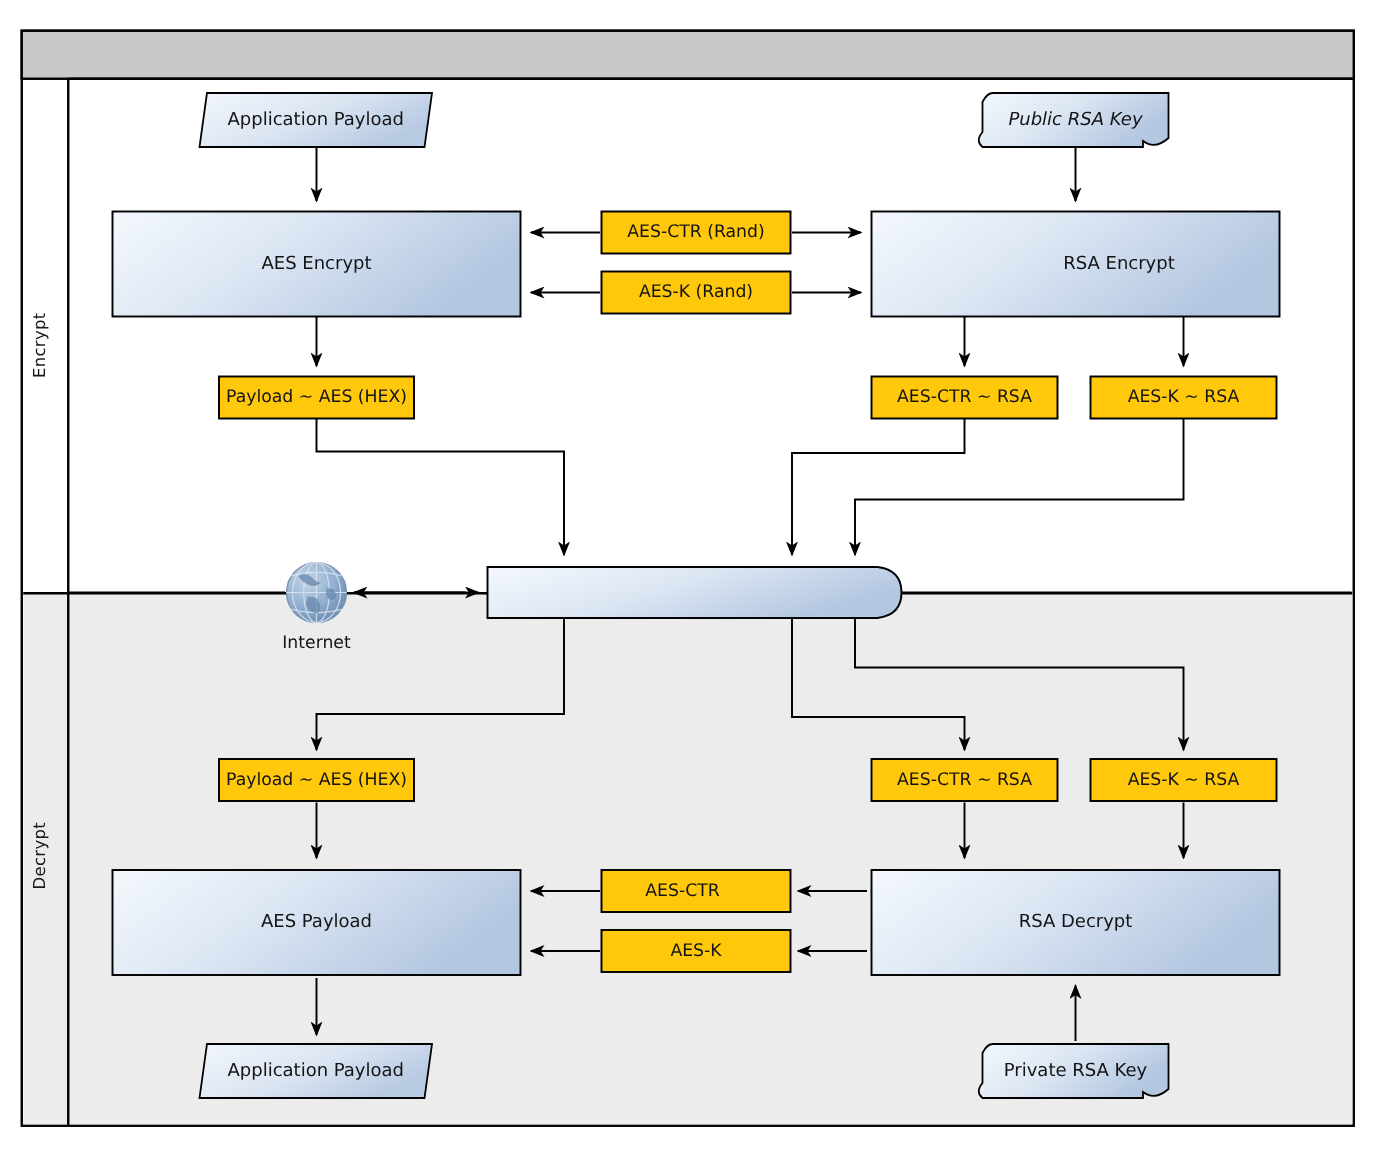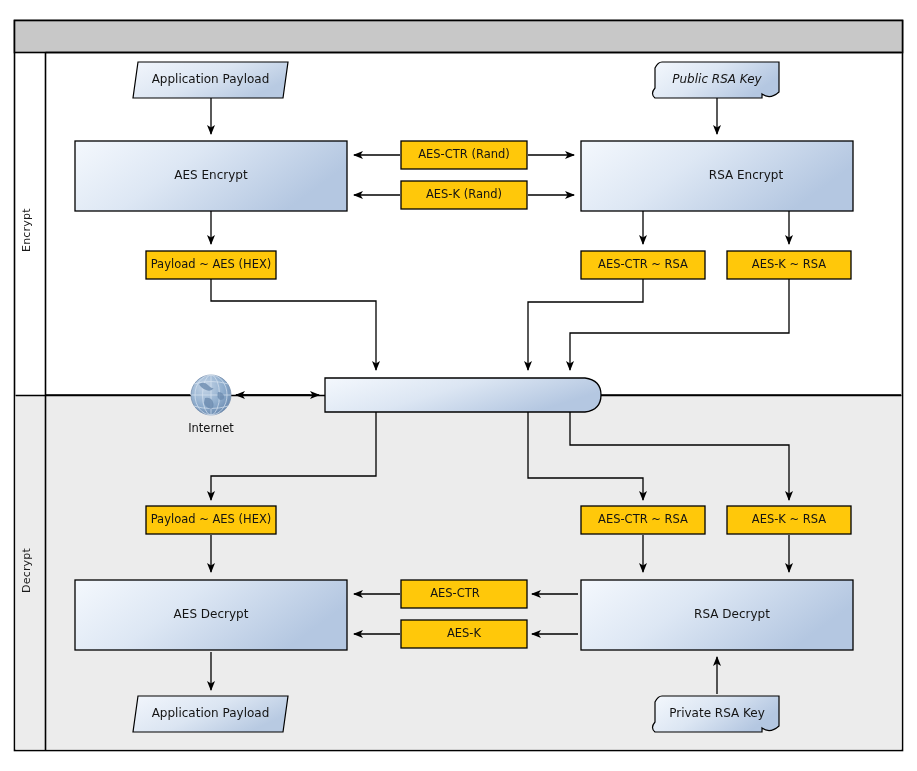--- a/index.html
+++ b/index.html
@@ -244,23 +244,23 @@
 
 
   <div class="caption" style="left:161px;top:421px;width:100px;">Internet</div>
 
   <div class="node-text small" style="left:146px;top:506px;width:130px;height:28px;">Payload ~ AES (HEX)</div>
 
   <div class="node-text small" style="left:581px;top:506px;width:124px;height:28px;">AES-CTR ~ RSA</div>
 
   <div class="node-text small" style="left:727px;top:506px;width:124px;height:28px;">AES-K ~ RSA</div>
 
-  <div class="node-text" style="left:75px;top:580px;width:272px;height:70px;">AES Decrypt</div>
-
-  <div class="node-text" style="left:581px;top:580px;width:272px;height:70px;padding-left:15px;">RSA Decrypt</div>
+  <div class="node-text" style="left:75px;top:580px;width:272px;height:70px;">AES Payload</div>
+
+  <div class="node-text" style="left:581px;top:580px;width:272px;height:70px;">RSA Decrypt</div>
 
   <div class="node-text small" style="left:401px;top:580px;width:108px;height:28px;">AES-CTR</div>
 
   <div class="node-text small" style="left:401px;top:620px;width:126px;height:28px;">AES-K</div>
 
   <div class="node-text" style="left:655px;top:696px;width:124px;height:36px;">Private RSA Key</div>
 
   <div class="node-text" style="left:133px;top:696px;width:155px;height:36px;">Application Payload</div>
 
 </div>

